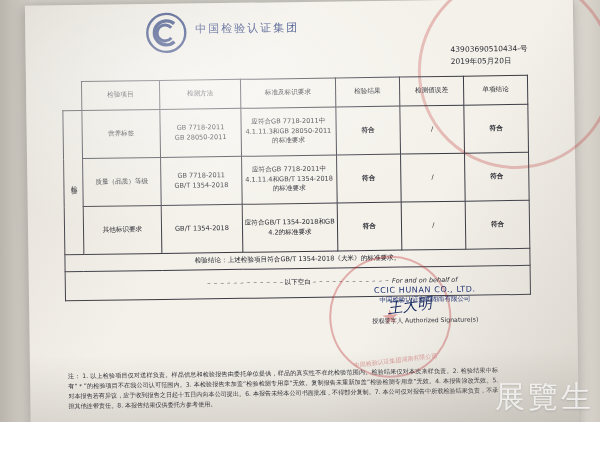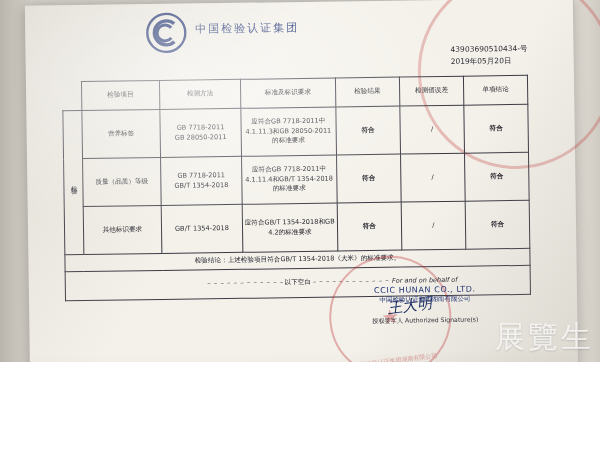--- a/index.html
+++ b/index.html
@@ -9,21 +9,21 @@
   }
   body {
     width: 600px;
     height: 450px;
     overflow: hidden;
     font-family: "Liberation Sans", sans-serif;
   }
   #page {
     position: relative;
     width: 600px;
-    height: 362px;
+    height: 422px;
     background: #d9d6cf;
     overflow: hidden;
   }
   
   #sheet {
     position: absolute;
     left: 28px;
     top: 2px;
     width: 548px;
     height: 448px;

